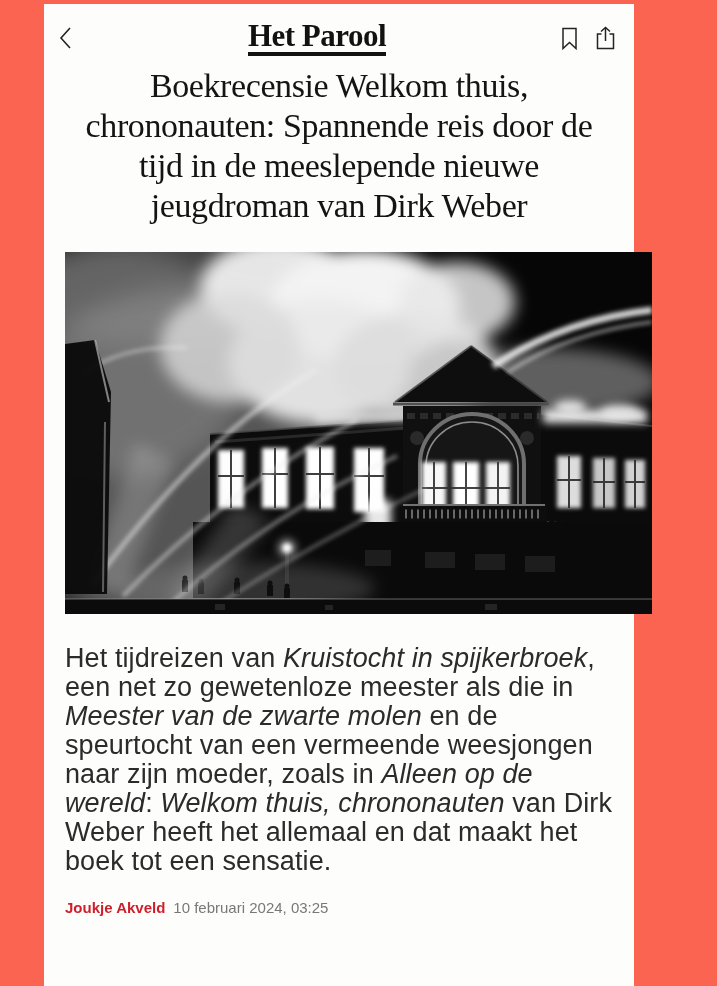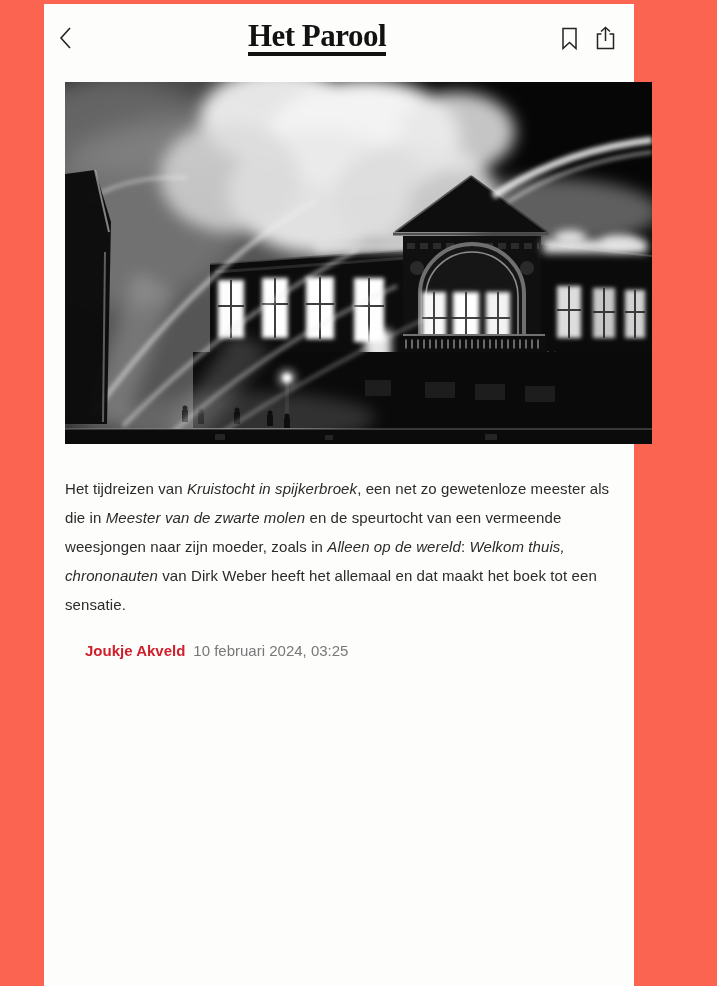--- a/index.html
+++ b/index.html
@@ -87,33 +87,33 @@
   .credit{
     font-weight:400;
     color:#8c8c8c;
     font-size:12.5px;
     letter-spacing:0.3px;
     margin-left:4px;
   }
   
   .intro{
     margin:30px 21px 0;
-    font-size:15px;
+    font-size:27px;
     line-height:29px;
     font-weight:300;
     color:var(--body-color);
     letter-spacing:0.1px;
   }
   .intro em{font-style:italic;}
   .byline{
     margin:23px 21px 0;
     font-size:15px;
     display:flex;align-items:baseline;gap:8px;
   }
-  .author{font-weight:700;color:var(--accent-red);margin-left:20px;}
+  .author{font-weight:700;color:var(--accent-red);}
   .pubdate{color:var(--muted-color);font-weight:400;}
 </style>
 </head>
 <body>
 
 <div class="frame">
   <div class="card">
 
     <div class="topbar">
       <button class="icon-btn" aria-label="back">
@@ -139,20 +139,21 @@
             <svg width="21" height="24" viewBox="0 0 21 24" fill="none" stroke="#232323" stroke-width="1.5">
               <path d="M6.5 8 H2.5 V22.5 H18.5 V8 H14.5"></path>
               <line x1="10.5" y1="15" x2="10.5" y2="2"></line>
               <polyline points="6,5.5 10.5,1.5 15,5.5"></polyline>
             </svg>
           </span>
         </button>
       </div>
     </div>
 
+    <h1 class="headline">Boekrecensie Welkom thuis, chrononauten: Spannende reis door de tijd in de meeslepende nieuwe jeugdroman van Dirk Weber</h1>
 
     <figure class="photo">
       <svg viewBox="0 0 587 362" preserveAspectRatio="none">
         <defs>
           <filter id="b12" x="-60%" y="-60%" width="220%" height="220%">
               <feGaussianBlur stdDeviation="12"></feGaussianBlur>
             </filter>
           <filter id="b8" x="-60%" y="-60%" width="220%" height="220%">
               <feGaussianBlur stdDeviation="8"></feGaussianBlur>
             </filter>

